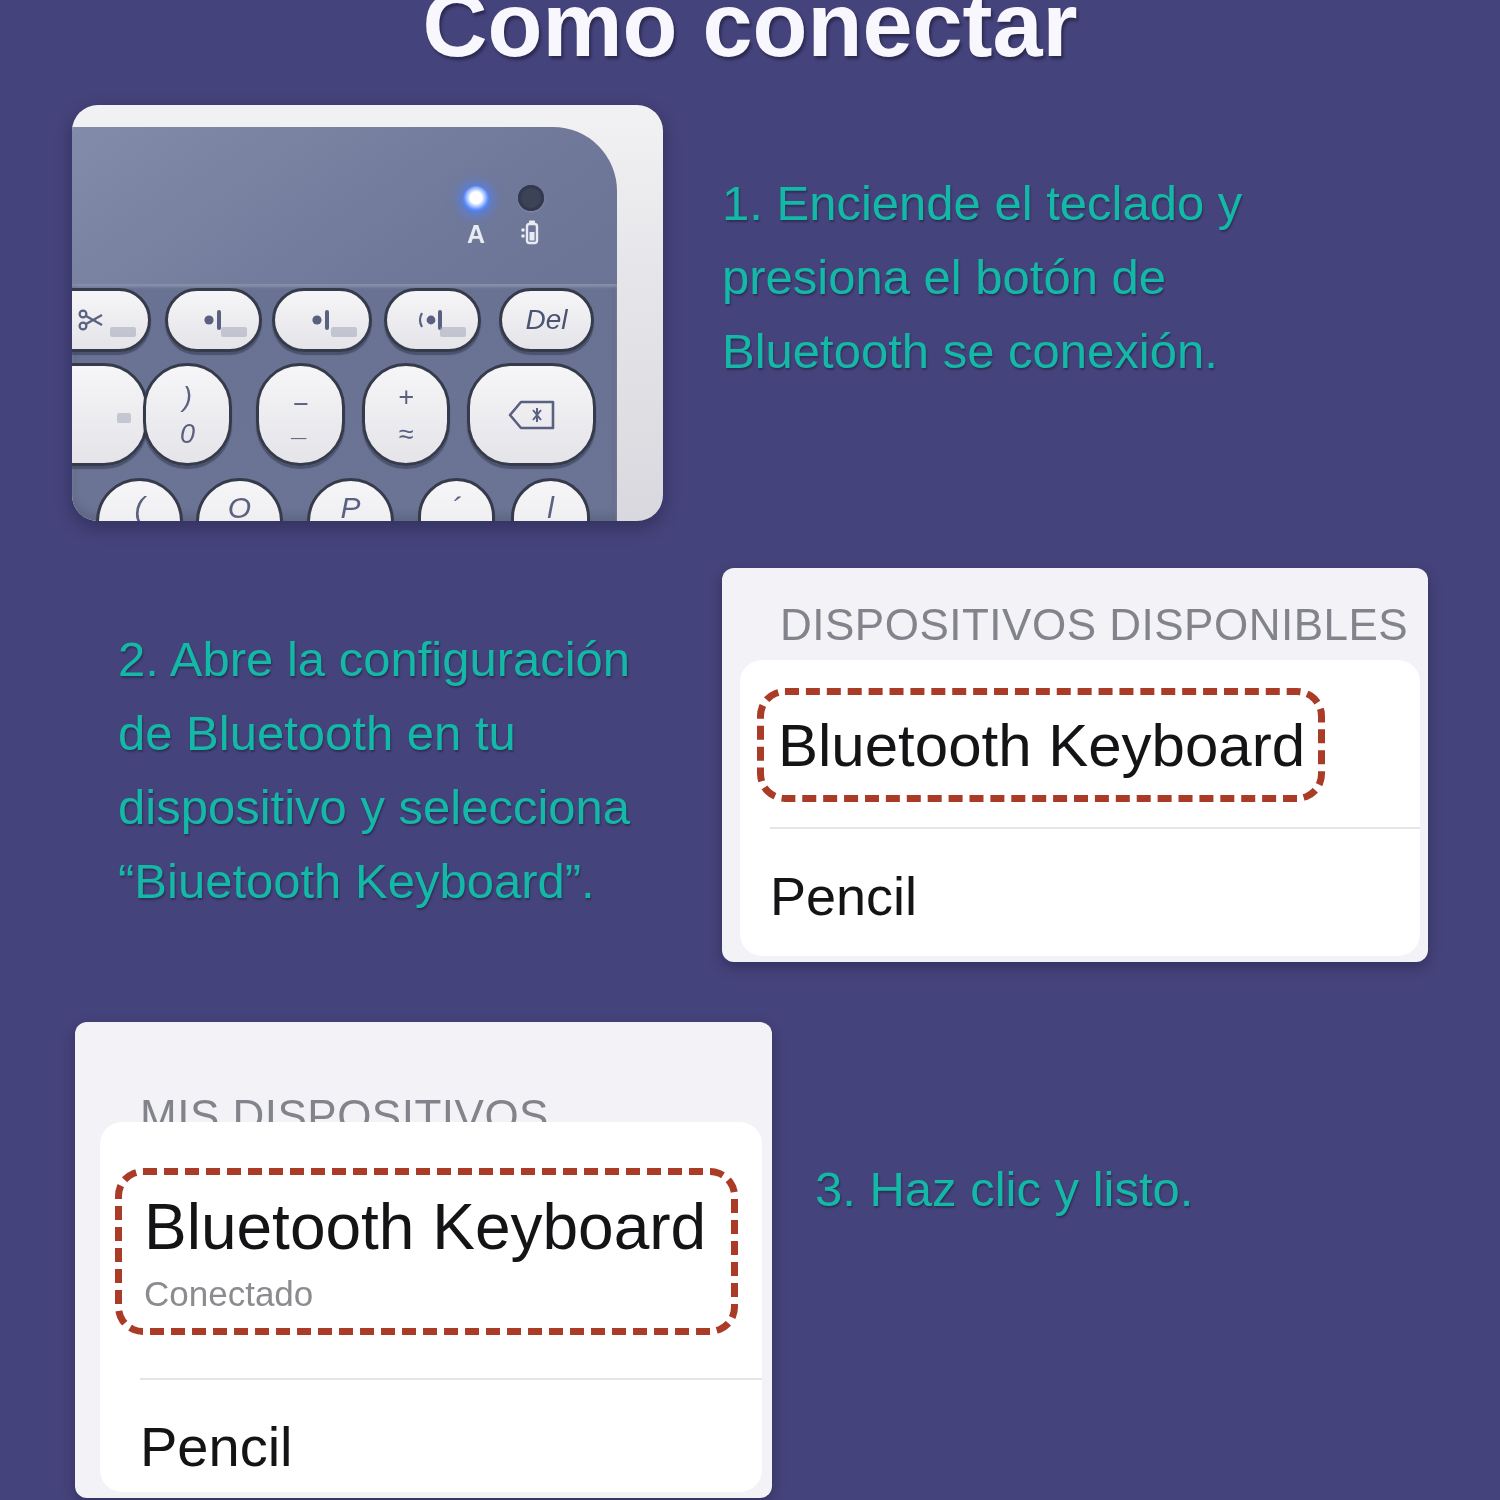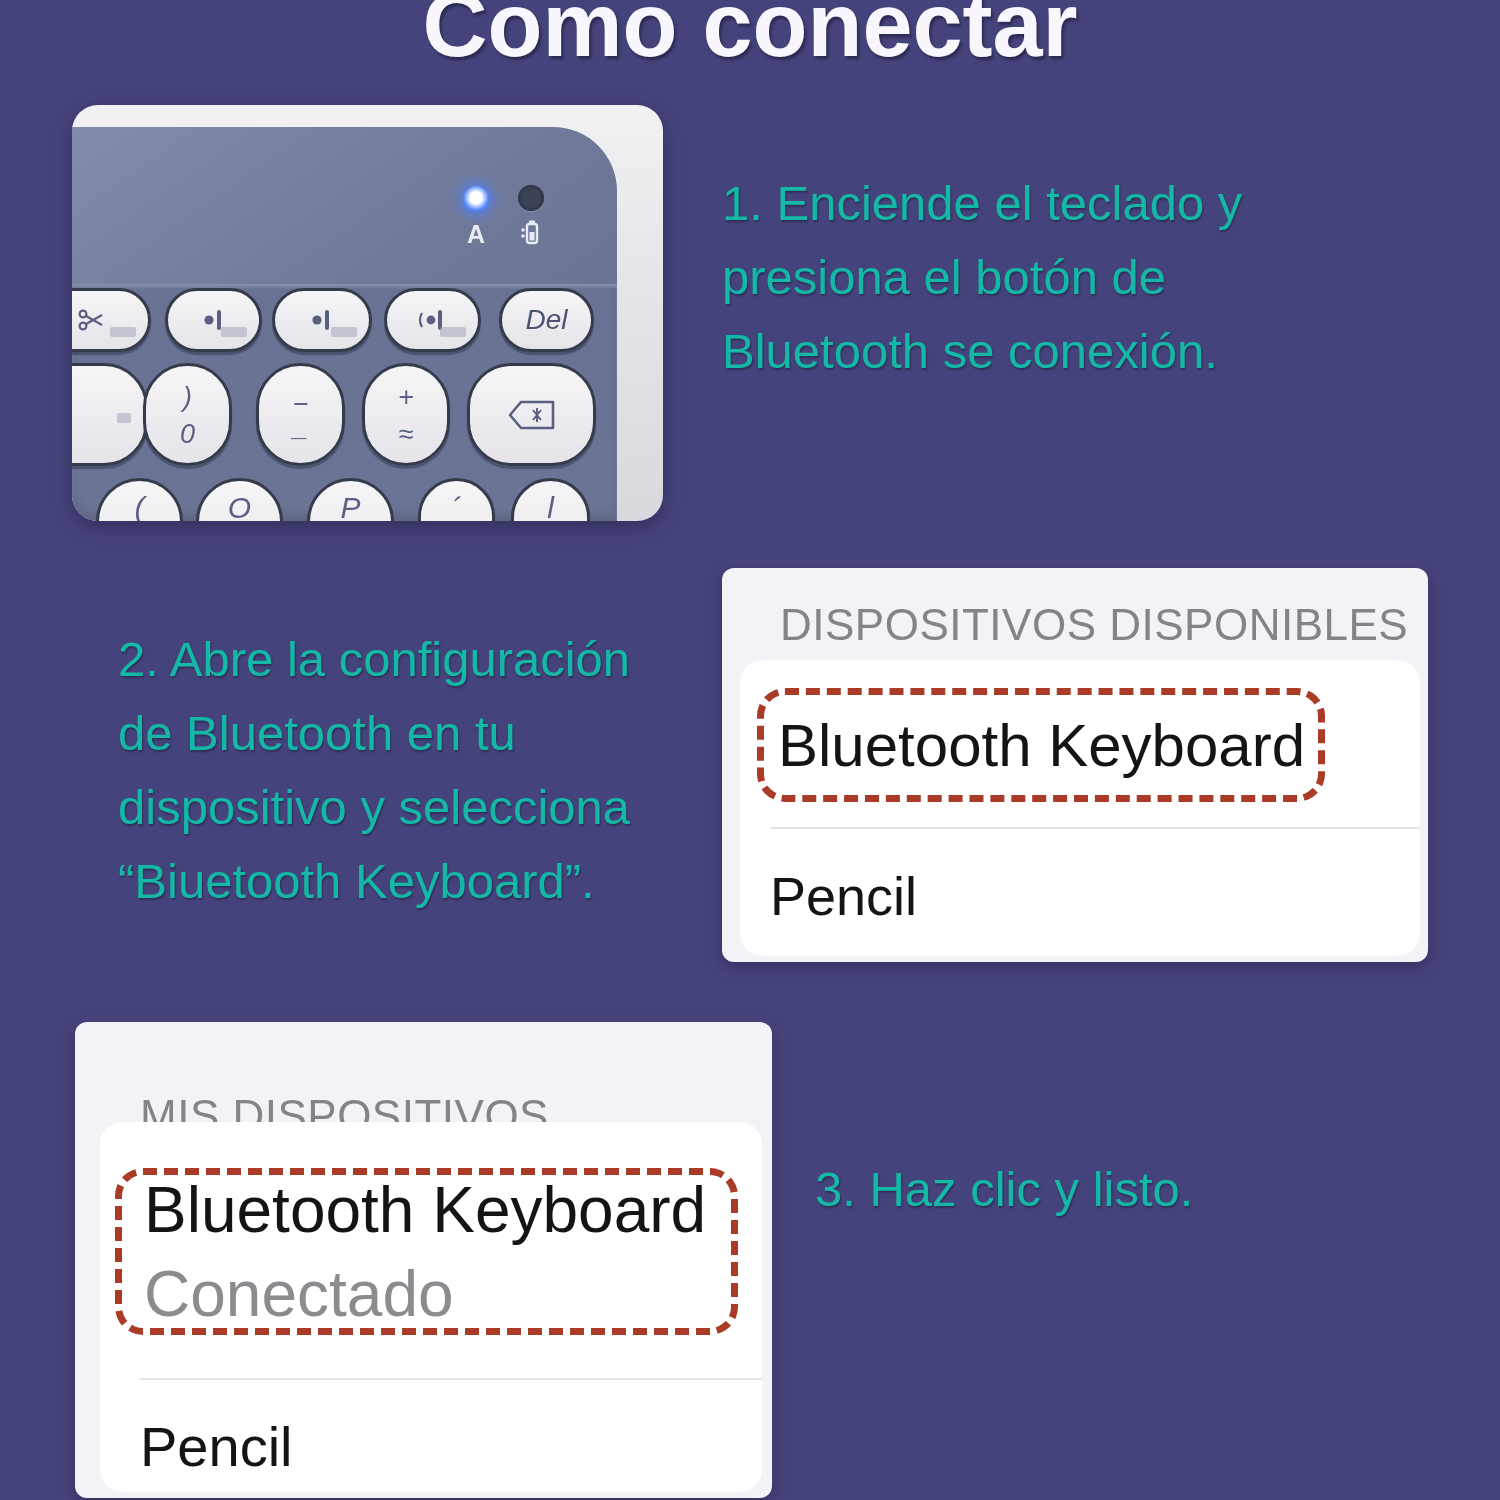--- a/index.html
+++ b/index.html
@@ -182,20 +182,20 @@
       <div class="divider" style="left:30px;right:0;top:167px;"></div>
       <div class="plain-dev" style="left:30px;top:205px;font-size:54px;">Pencil</div>
     </div>
   </div>
 
   <div class="panel" style="left:75px;top:1022px;width:697px;height:476px;">
     <div class="panel-header" style="left:65px;top:44px;margin-top:25px;">MIS DISPOSITIVOS</div>
     <div class="card" style="left:25px;top:100px;right:10px;bottom:6px;">
       <div class="dashed-box" style="left:15px;top:46px;width:623px;height:167px;padding-left:22px;">
         <div class="dev-name" style="font-size:64px;">Bluetooth Keyboard</div>
-        <div class="dev-status" style="font-size:64px;margin-top:10px;">Conectado</div>
+        <div class="dev-status" style="font-size:35px;margin-top:10px;">Conectado</div>
       </div>
       <div class="divider" style="left:40px;right:0;top:256px;"></div>
       <div class="plain-dev" style="left:40px;top:292px;font-size:56px;">Pencil</div>
     </div>
   </div>
 
 </div>
 
 </body></html>

